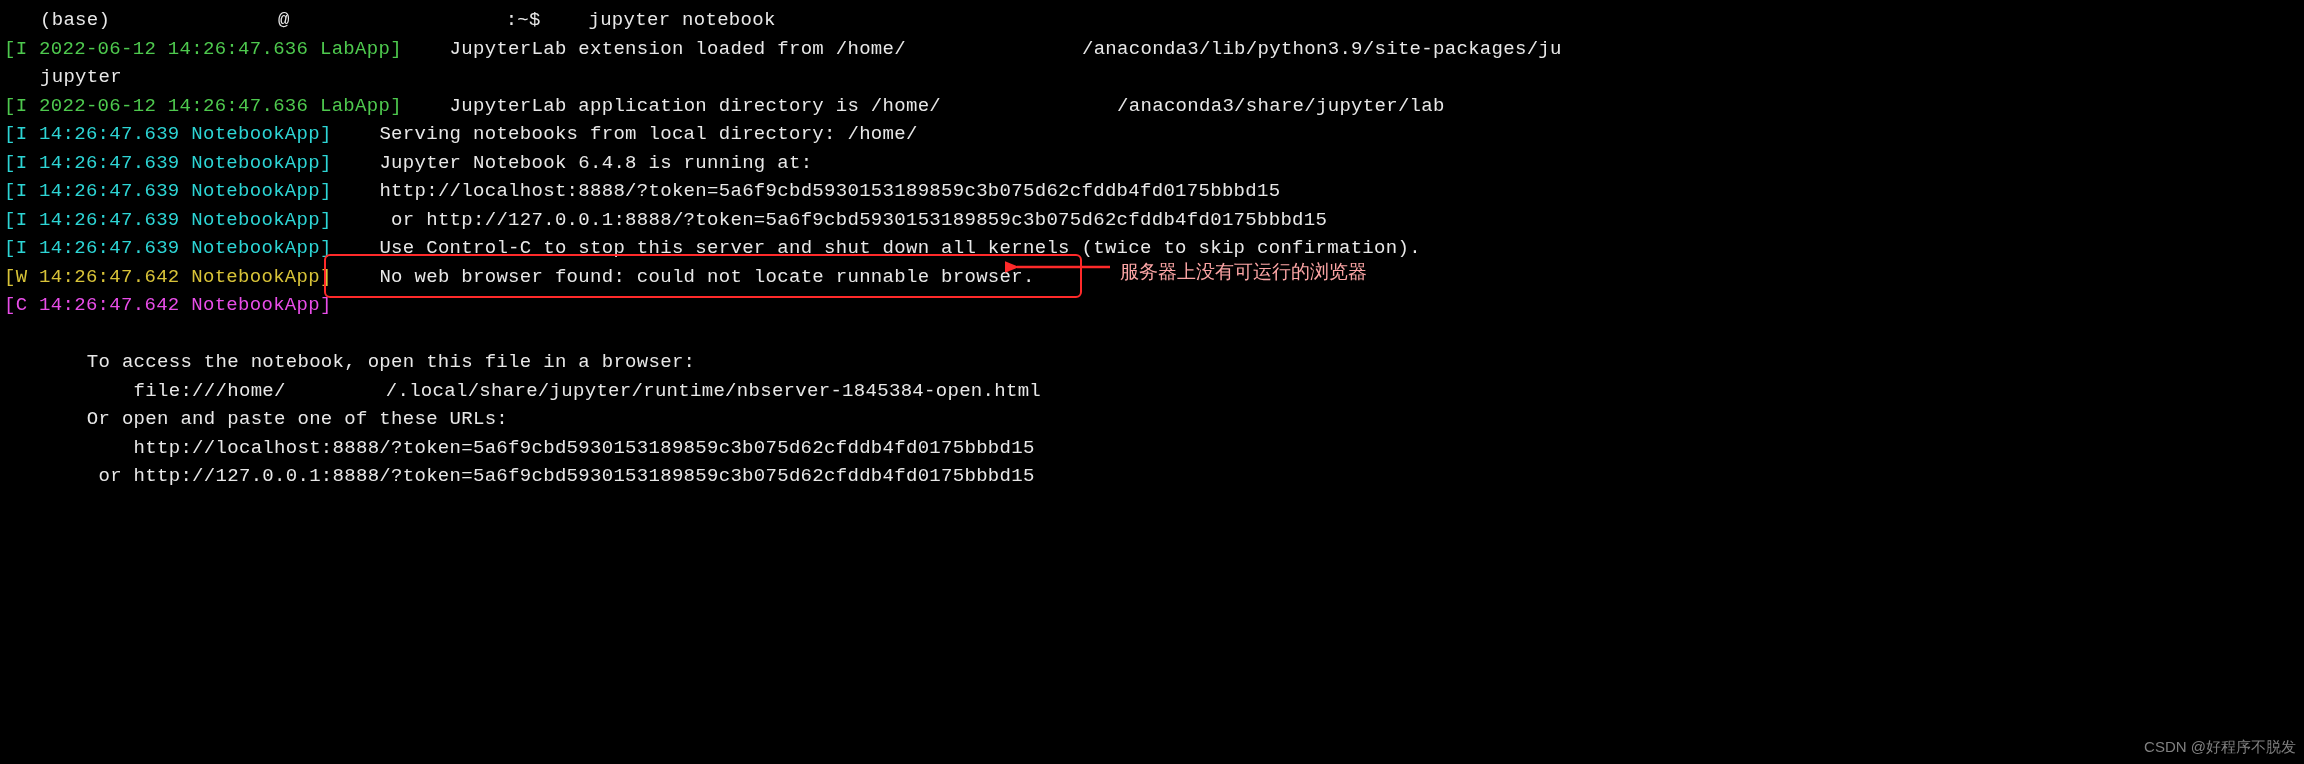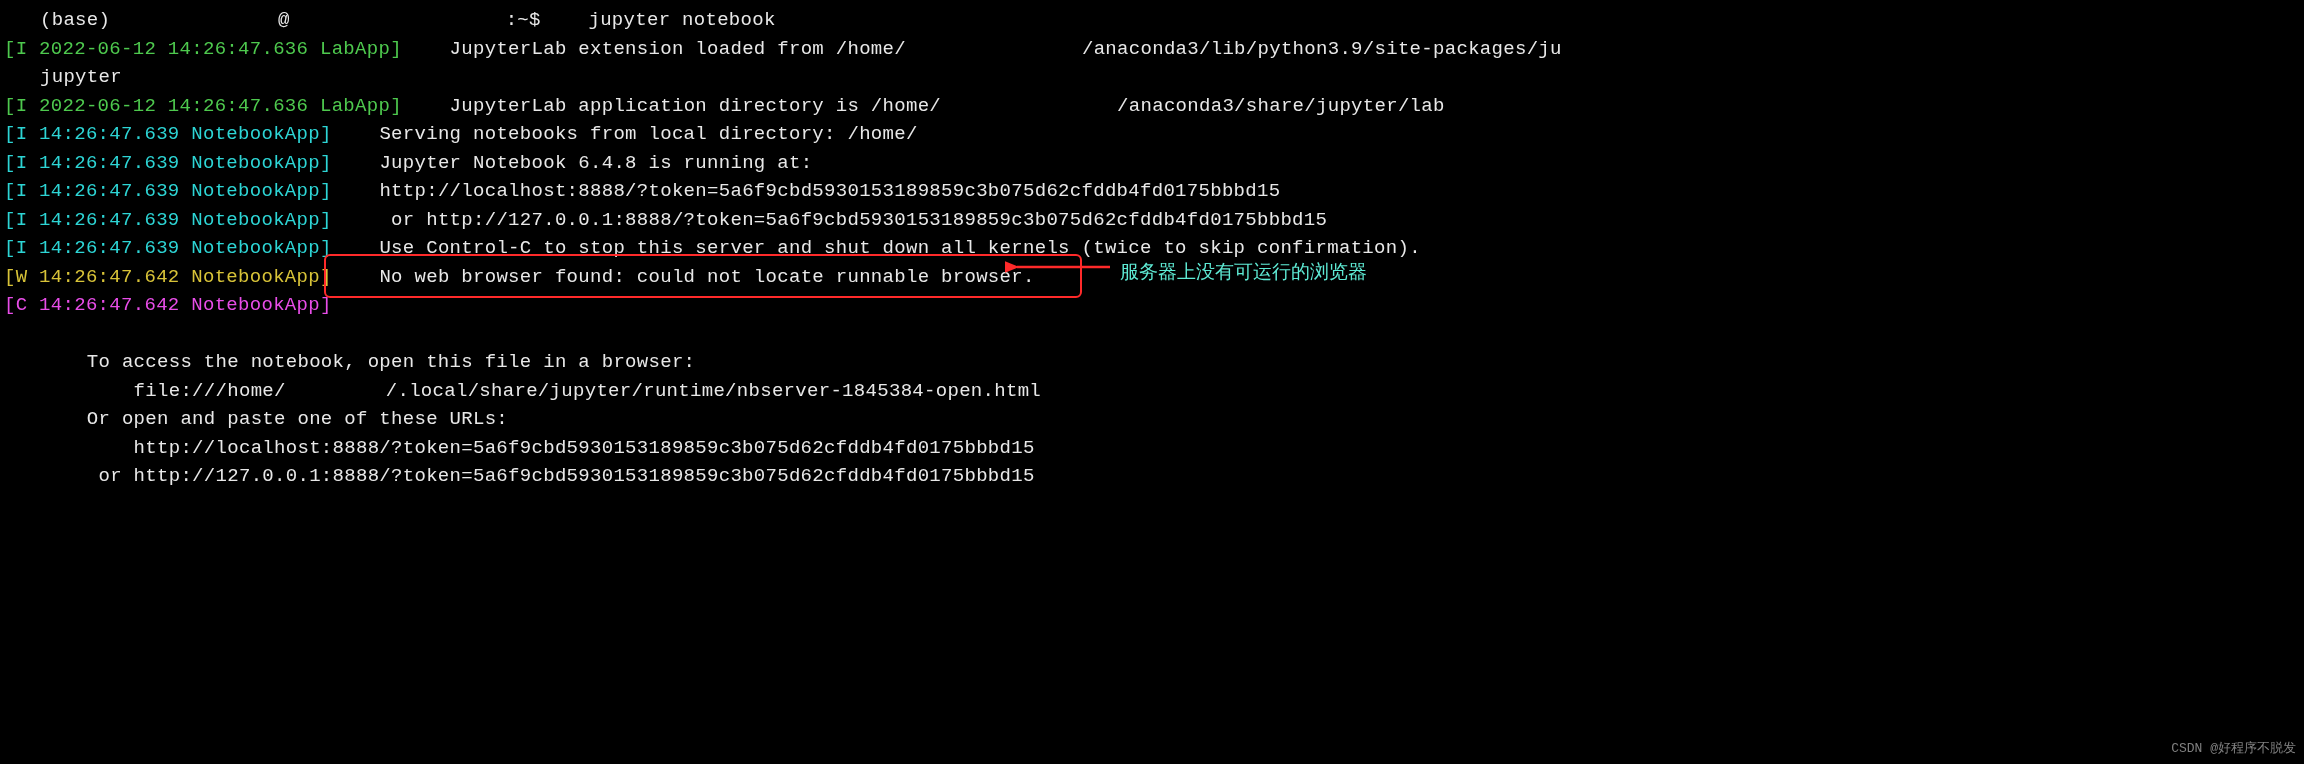--- a/index.html
+++ b/index.html
@@ -45,31 +45,31 @@
       border: 2px solid #ff2a2a;
       border-radius: 6px;
       pointer-events: none;
     }
     .arrow {
       position: absolute;
       pointer-events: none;
     }
     .annotation {
       position: absolute;
-      color: #5eead4;
+      color: #fca5a5;
       font-family: "Microsoft YaHei", "SimSun", sans-serif;
       font-size: 19px;
     }
     .watermark {
       position: absolute;
       right: 8px;
       bottom: 6px;
       color: #808080;
-      font-size: 13px;
-      font-family: Liberation Mono, monospace;
+      font-size: 15px;
+      font-family: Liberation Sans, sans-serif;
     }
   </style>
 </head>
 <body>
 
 <div class="line"><span class="white">(base) </span><span class="redacted red1"></span><span class="white">@</span><span class="redacted red2"></span><span class="white">:~$ </span><span class="white">jupyter notebook</span></div>
 
 <div class="line"><span class="green">[</span><span class="green">I </span><span class="green">2022-06-12 14:26:47.636 </span><span class="green">LabApp</span><span class="green">] </span><span class="white">JupyterLab extension loaded from /home/</span><span class="redacted red4"></span><span class="white">/anaconda3/lib/python3.9/site-packages/ju</span></div>
 <div class="line white">jupyter</div>
 

